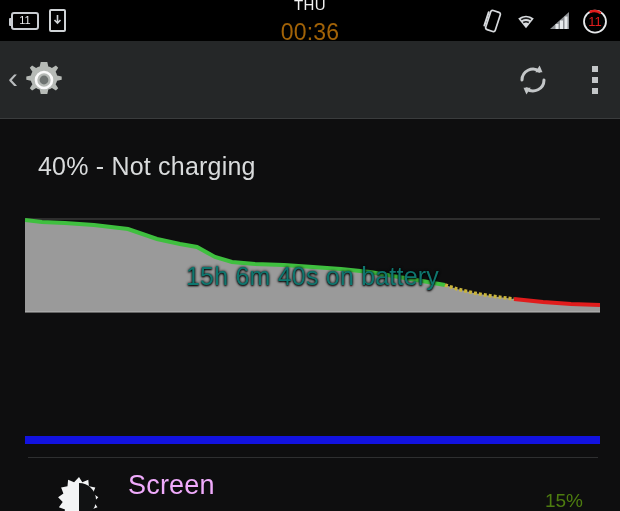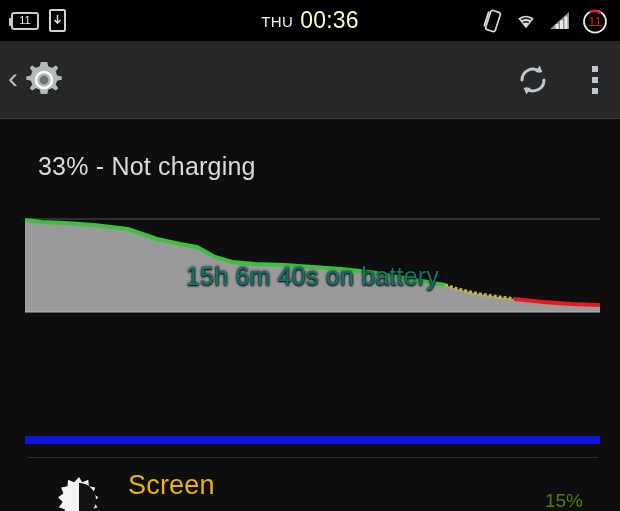--- a/index.html
+++ b/index.html
@@ -14,24 +14,24 @@
   
   .statusbar {
     position:absolute; top:0; left:0; width:620px; height:41px;
     background:#000;
     display:flex; align-items:center;
   }
   .sb-left { display:flex; align-items:center; gap:10px; padding-left:11px; }
   .sb-right { display:flex; align-items:center; gap:11px; position:absolute; right:12px; top:0; height:41px; }
   .sb-center {
     position:absolute; left:0; right:0; top:0; height:41px;
-    display:flex; align-items:center; justify-content:center; gap:7px;
+    display:flex; align-items:center; justify-content:center; gap:7px;flex-direction:column;
   }
   .sb-day { color:#f2f2f2; font-size:15px; letter-spacing:.4px; font-weight:400; position:relative; top:1px;}
-  .sb-time { color:#fef9c3; font-size:23px; letter-spacing:.2px; }
+  .sb-time { color:#a16207; font-size:23px; letter-spacing:.2px; }
 
   .icon-batt-num {
     position:relative; width:28px; height:18px;
     border:2px solid #c9cdd2; border-radius:3px;
     display:flex; align-items:center; justify-content:center;
     color:#e8eaec; font-size:11px; line-height:1;
   }
   .icon-batt-num::before{
     content:""; position:absolute; left:-4px; top:4px; width:3px; height:8px;
     background:#c9cdd2; border-radius:1px 0 0 1px;
@@ -72,21 +72,21 @@
   }
   .graph-bluebar { position:absolute; left:25px; top:317px; width:575px; height:8px; background:#1212e0; }
 
   
   .row { position:absolute; left:0; width:620px; }
   .row-screen { top:338px; height:92px; }
   .divider { position:absolute; left:28px; right:22px; top:0; height:1px; background:#2e2f30; }
 
   .row-icon { position:absolute; left:50px; top:14px; width:58px; height:58px;
               display:flex; align-items:center; justify-content:center; }
-  .row-title { position:absolute; left:128px; top:13px; color:#eab308; font-size:27px; letter-spacing:.2px;text-align:center; }
+  .row-title { position:absolute; left:128px; top:13px; color:#f0abfc; font-size:27px; letter-spacing:.2px;text-align:center; }
   .row-pct { position:absolute; right:37px; top:33px; color:#4d7c0f; font-size:19px; }
 </style>
 </head>
 <body>
 
 <div id="app">
 
   <div class="statusbar">
     <div class="sb-left">
       <div class="icon-batt-num">
@@ -150,21 +150,21 @@
       <div class="ab-dots">
         <i></i>
         <i></i>
         <i></i>
       </div>
     </div>
   </div>
 
   <div class="content">
 
-    <div class="status-line">33% - Not charging</div>
+    <div class="status-line">40% - Not charging</div>
 
     <div class="graph-wrap">
       <svg width="575" height="100" viewBox="0 0 575 100" preserveAspectRatio="none">
         <line x1="0" y1="2" x2="575" y2="2" stroke="#3a3a3a" stroke-width="1.5"></line>
 
         <path fill="#9a9a9a" d="M0,3 L17,5 L40,6 L69,8 L103,12 L132,22 L155,27 L172,30 L190,40 L207,45 L230,47 L259,48 L288,50 L316,52 L345,55 L374,60 L403,65 L420,68 L432,72 L449,76 L466,79 L489,82 L518,85 L546,87 L575,88 L575,95 L0,95 Z"></path>
 
         <path fill="none" stroke="#3fbf3f" stroke-width="4" d="M0,3 L17,5 L40,6 L69,8 L103,12 L132,22 L155,27 L172,30 L190,40 L207,45 L230,47 L259,48 L288,50 L316,52 L345,55 L374,60 L403,65 L420,68"></path>
 
         <path fill="none" stroke="#c9b43c" stroke-width="3.5" stroke-dasharray="3 2" d="M420,68 L432,72 L449,76 L466,79 L489,82"></path>

